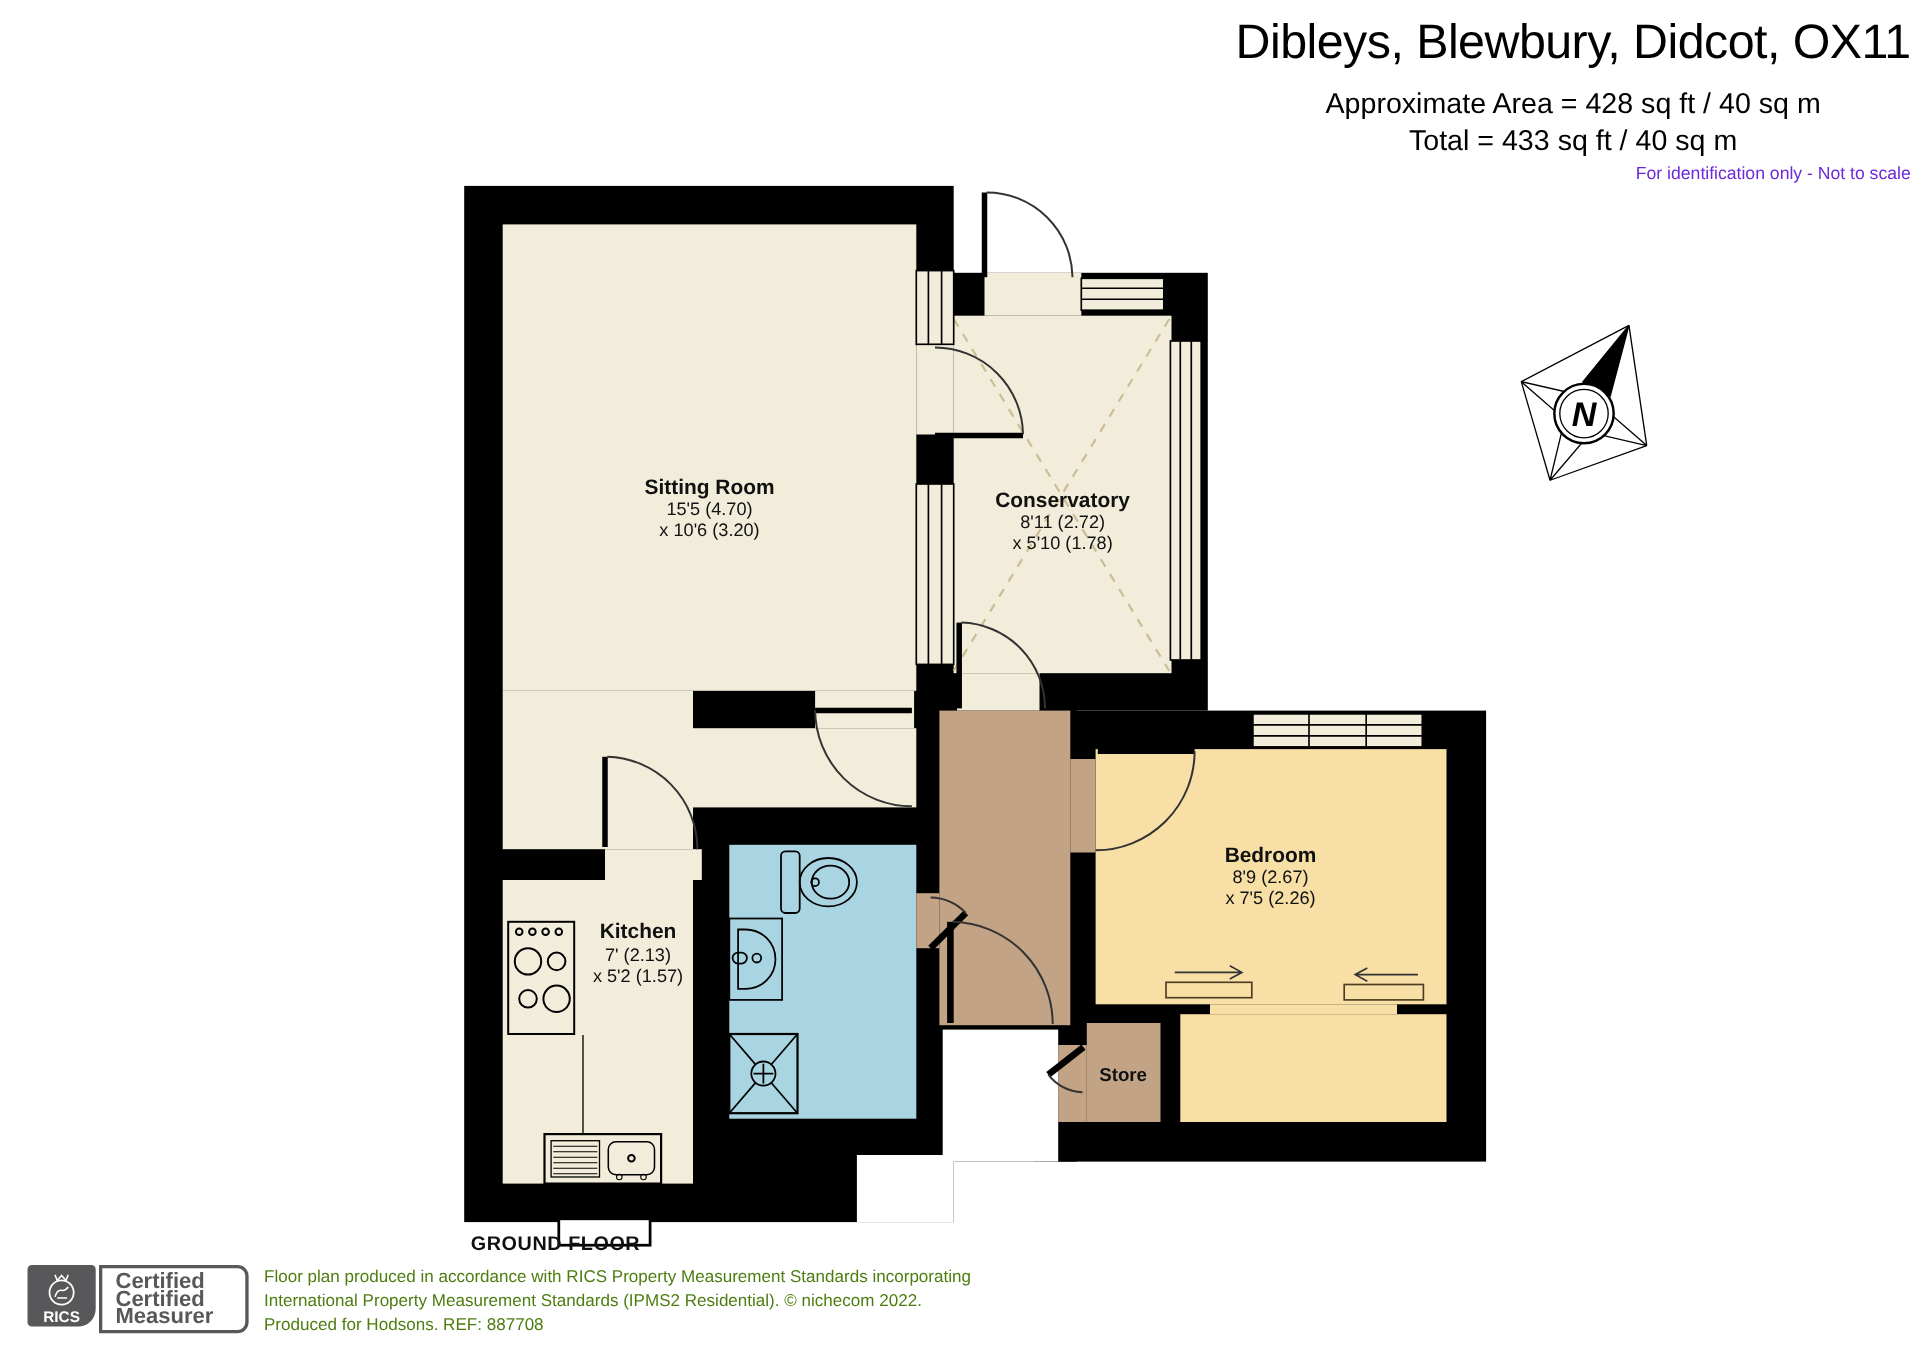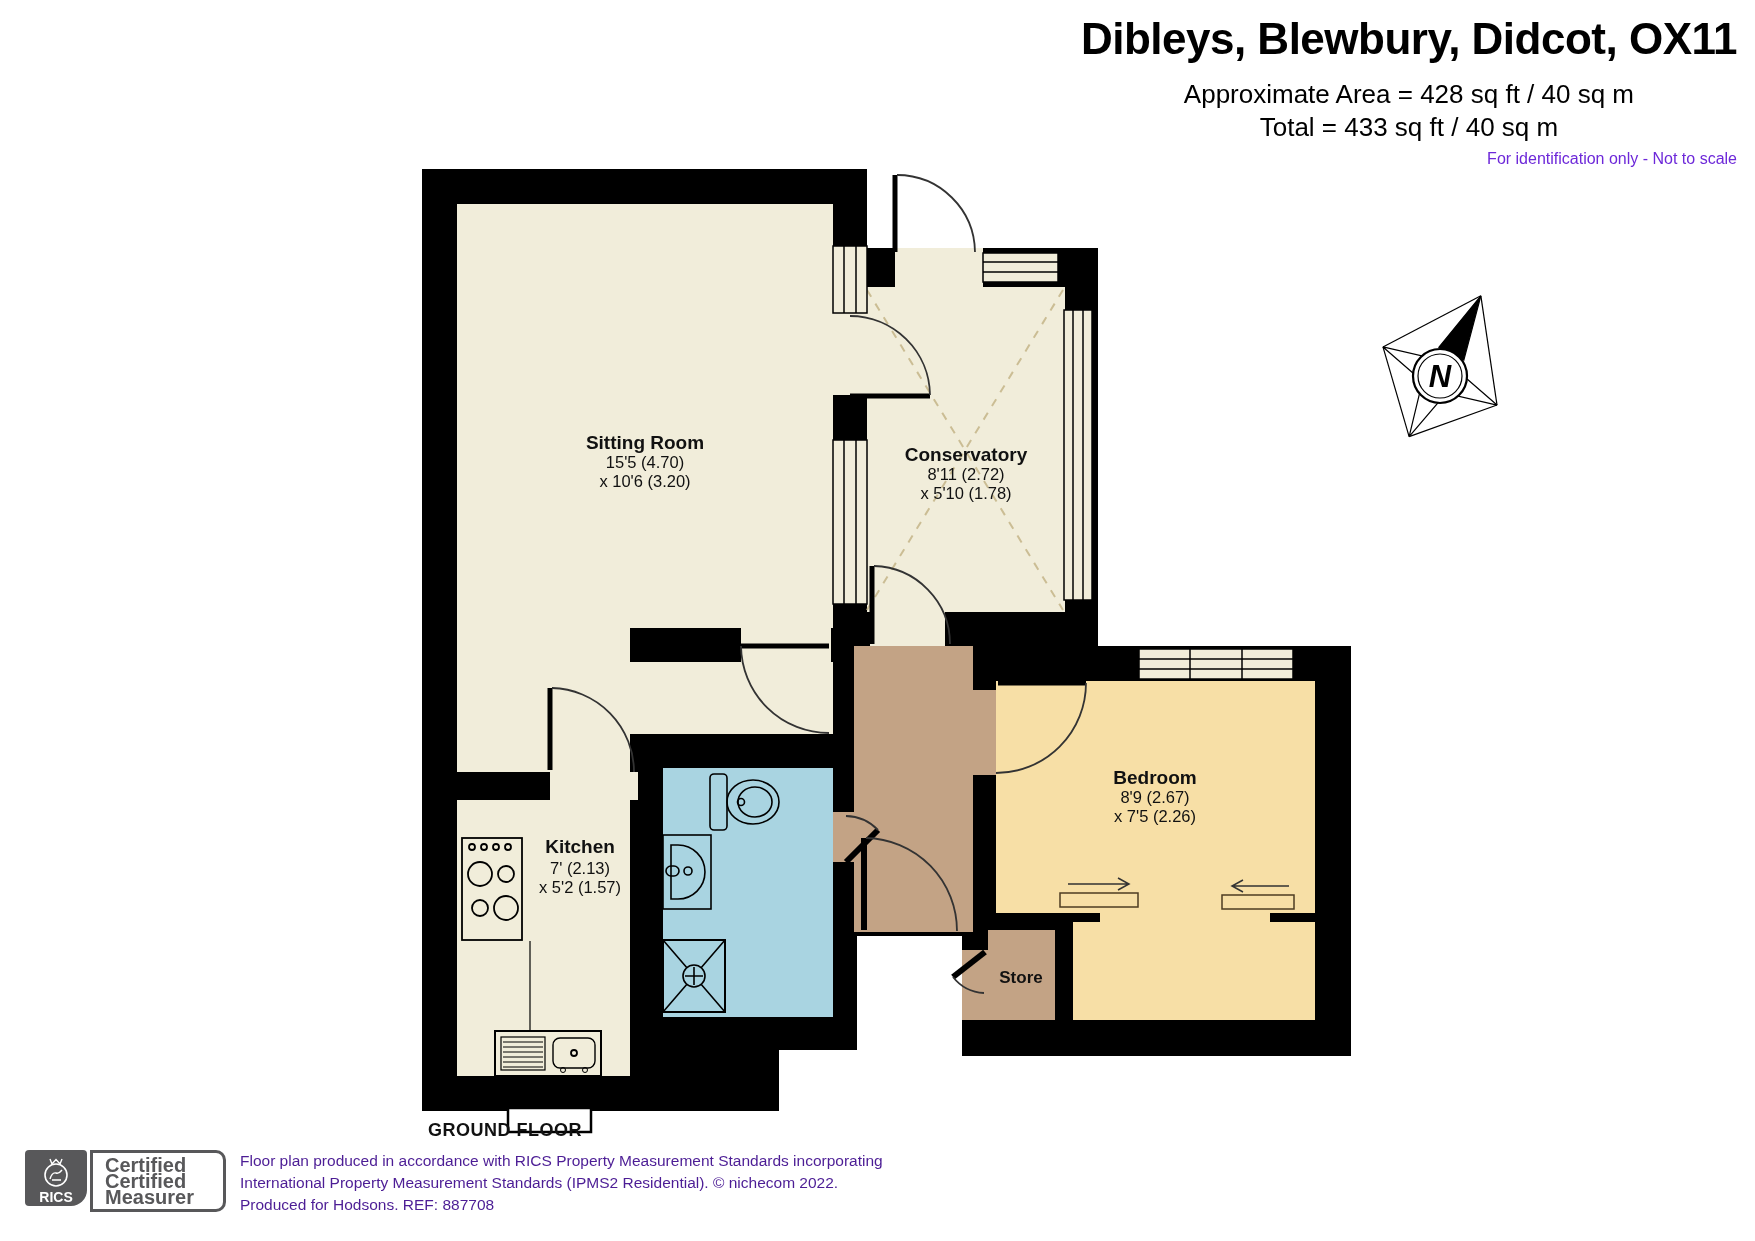--- a/index.html
+++ b/index.html
@@ -1,29 +1,29 @@
 <!DOCTYPE html>
 <html><head>
 <meta charset="utf-8">
 <style>
   html,body{margin:0;padding:0;background:#fff;}
   .page{position:relative;width:1755px;height:1241px;background:#fff;overflow:hidden;
         font-family:"Liberation Sans",sans-serif;}
   .plan-svg{position:absolute;left:0;top:0;}
   .header{position:absolute;top:14px;right:18px;text-align:right;color:#000;}
-  .header .title{font-size:44px;font-weight:bold;letter-spacing:-0.5px;line-height:50px;}
+  .header .title{font-size:44px;font-weight:normal;letter-spacing:-0.5px;line-height:50px;}
   .header .area-line{font-size:26px;line-height:33px;}
   .header .area-block{margin-top:14px;text-align:center;}
   .header .note{font-size:16px;margin-top:6px;color:#6d28d9;}
   .footer{position:absolute;left:25px;top:1150px;display:flex;align-items:flex-start;}
   .rics-box{width:62px;height:56px;background:#58585a;border-radius:4px 4px 16px 4px;flex:none;}
   .badge-box{width:118px;height:48px;background:#fff;border:3px solid #58585a;
              border-radius:0 10px 10px 0;margin-left:3px;padding:4px 0 4px 12px;flex:none;}
   .badge-box div{font-size:20px;font-weight:bold;color:#58585a;line-height:16px;}
-  .disclaimer{margin-left:14px;color:#4c1d95;font-size:15.5px;line-height:22px;}
+  .disclaimer{margin-left:14px;color:#4d7c0f;font-size:15.5px;line-height:22px;}
   svg text{font-family:"Liberation Sans",sans-serif;}
   .room-name{font-size:19px;font-weight:bold;fill:#111;}
   .room-dim{font-size:16.5px;fill:#111;}
   .floor-label{font-size:18px;font-weight:bold;fill:#111;letter-spacing:0.5px;}
 </style>
 </head>
 <body>
 
 <div class="page">
 

